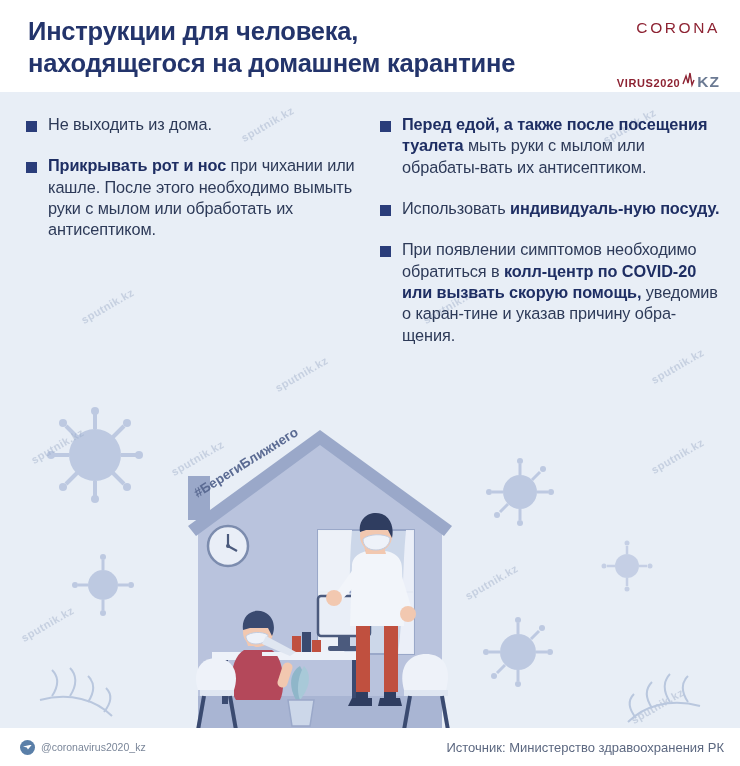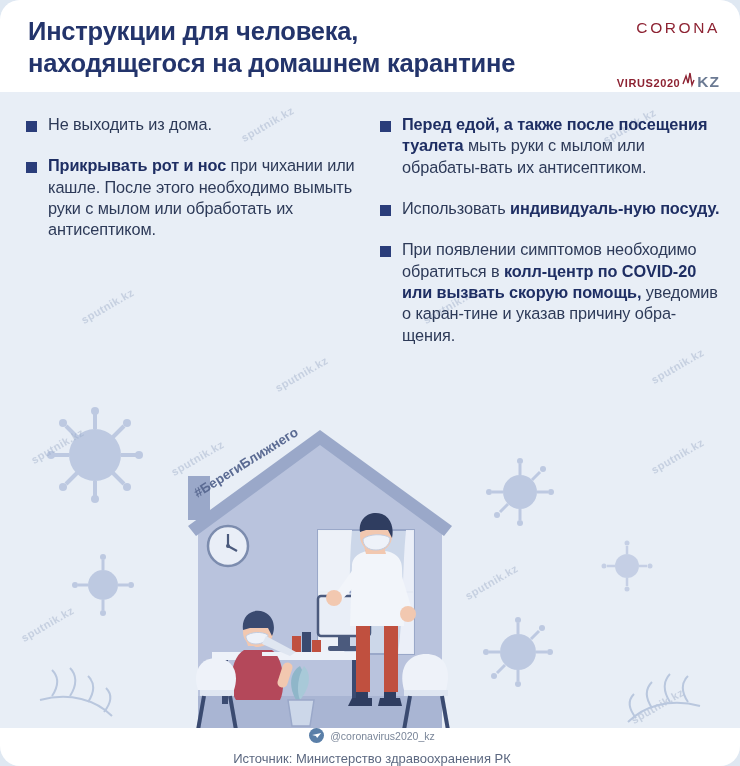--- a/index.html
+++ b/index.html
@@ -7,21 +7,20 @@
     width: 740px; height: 766px;
     font-family: "Liberation Sans", sans-serif;
     background: #dfe8f2;
     overflow: hidden;
   }
   .poster {
     position: relative;
     width: 740px; height: 766px;
     background: #e8eef6;
     overflow: hidden;
-    border-radius: 20px;
   }
 
   
   .header {
     position: relative;
     height: 92px;
     background: #ffffff;
     padding: 16px 20px 0 28px;
     display: flex;
     justify-content: space-between;
@@ -137,21 +136,20 @@
   .footer {
     position: absolute;
     left: 0; bottom: 0;
     width: 740px; height: 38px;
     background: #ffffff;
     display: flex;
     align-items: center;
     justify-content: space-between;
     padding: 0 16px 0 20px;
     z-index: 8;
-    flex-direction: column;
   }
   .tg {
     display: flex;
     align-items: center;
     gap: 6px;
   }
   .tg-icon {
     width: 15px; height: 15px;
     border-radius: 50%;
     background: #5a7fa8;

